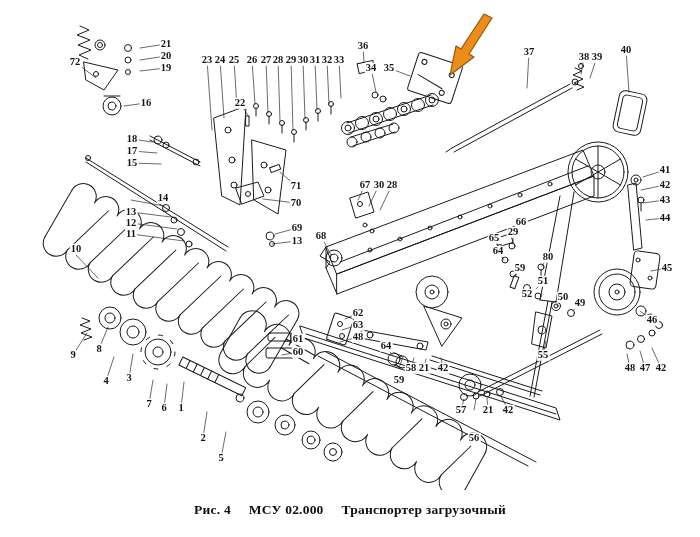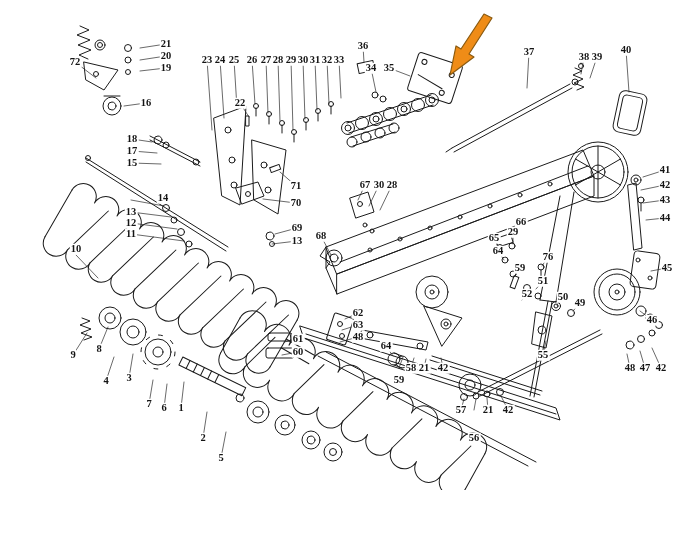--- a/index.html
+++ b/index.html
@@ -409,21 +409,21 @@
       <div class="callout" style="left: 665px; top: 170px;">41</div>
       <div class="callout" style="left: 665px; top: 185px;">42</div>
       <div class="callout" style="left: 665px; top: 200px;">43</div>
       <div class="callout" style="left: 665px; top: 218px;">44</div>
       <div class="callout" style="left: 667px; top: 268px;">45</div>
       <div class="callout" style="left: 652px; top: 320px;">46</div>
       <div class="callout" style="left: 521px; top: 222px;">66</div>
       <div class="callout" style="left: 494px; top: 238px;">65</div>
       <div class="callout" style="left: 513px; top: 232px;">29</div>
       <div class="callout" style="left: 498px; top: 251px;">64</div>
-      <div class="callout" style="left: 548px; top: 257px;">76</div>
+      <div class="callout" style="left: 548px; top: 257px;">80</div>
       <div class="callout" style="left: 520px; top: 268px;">59</div>
       <div class="callout" style="left: 543px; top: 281px;">51</div>
       <div class="callout" style="left: 527px; top: 294px; text-align: right;">52</div>
       <div class="callout" style="left: 563px; top: 297px;">50</div>
       <div class="callout" style="left: 580px; top: 303px;">49</div>
       <div class="callout" style="left: 543px; top: 355px;">55</div>
       <div class="callout" style="left: 358px; top: 313px;">62</div>
       <div class="callout" style="left: 358px; top: 325px;">63</div>
       <div class="callout" style="left: 358px; top: 337px;">48</div>
       <div class="callout" style="left: 298px; top: 339px;">61</div>
@@ -435,14 +435,17 @@
       <div class="callout" style="left: 443px; top: 368px;">42</div>
       <div class="callout" style="left: 461px; top: 410px;">57</div>
       <div class="callout" style="left: 474px; top: 410px; margin-top: 28px;">56</div>
       <div class="callout" style="left: 488px; top: 410px;">21</div>
       <div class="callout" style="left: 508px; top: 410px;">42</div>
       <div class="callout" style="left: 630px; top: 368px;">48</div>
       <div class="callout" style="left: 645px; top: 368px;">47</div>
       <div class="callout" style="left: 661px; top: 368px;">42</div>
     </div>
 
+  <div class="caption">
+    <span>Рис. 4</span><span>МСУ 02.000</span><span>Транспортер загрузочный</span>
+  </div>
 
 </div>
 
 </body></html>

